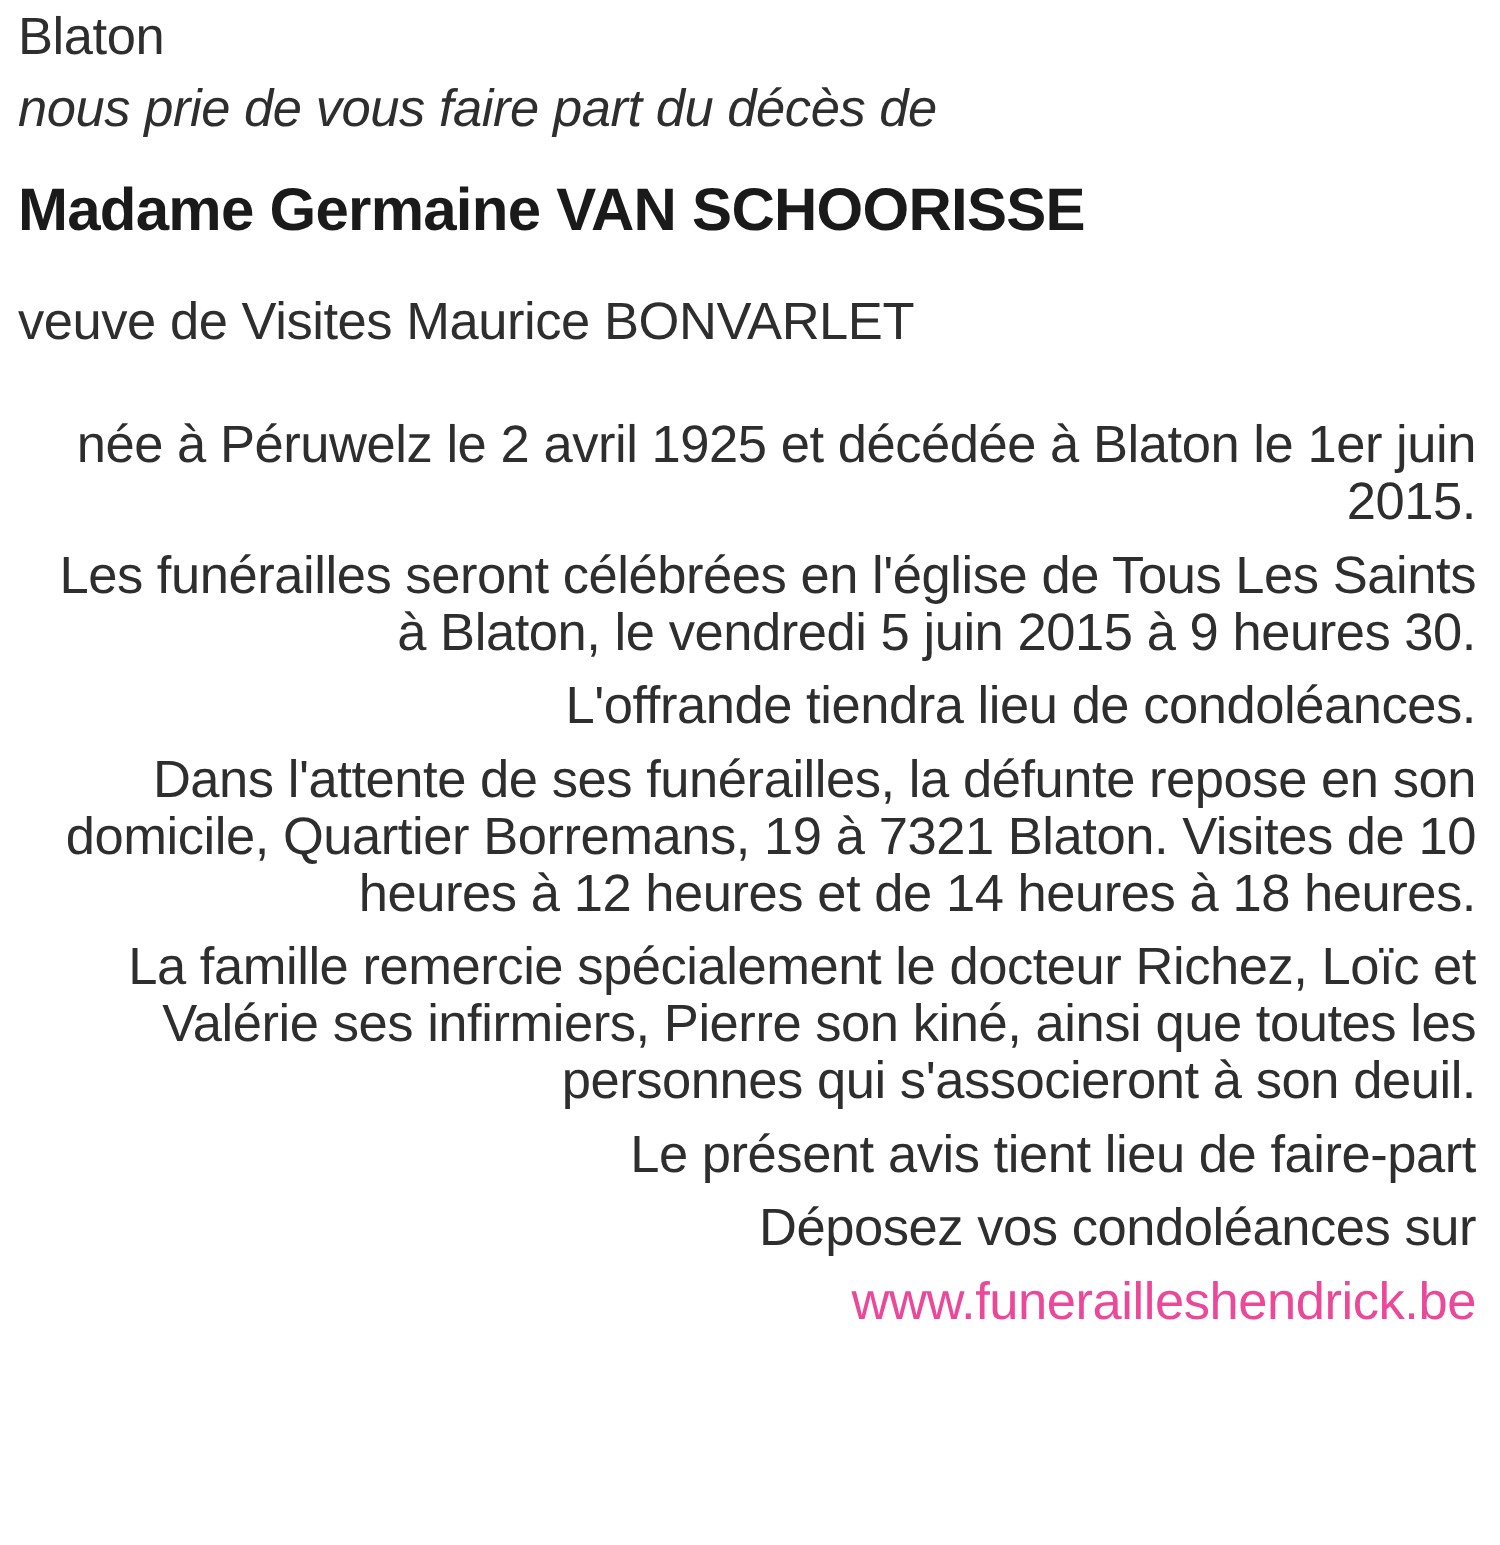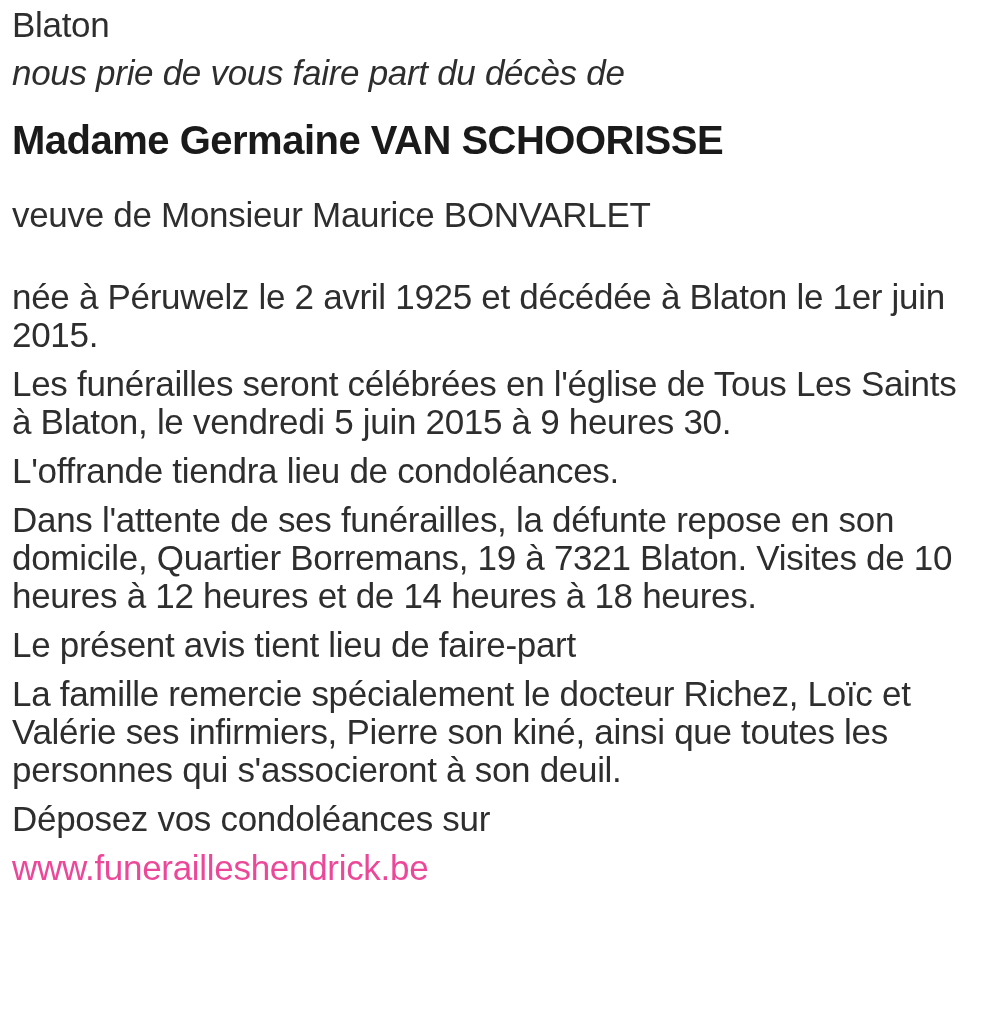--- a/index.html
+++ b/index.html
@@ -39,53 +39,54 @@
     line-height: 52px;
     font-weight: 700;
     color: #1a1a1a;
     letter-spacing: -0.5px;
   }
   p.widow-line {
     margin-bottom: 44px;
   }
   p.body-par {
     margin-bottom: 11px;
+    text-align: right;
   }
   .website {
     color: #ec4899;
     text-decoration: none;
     cursor: pointer;
   }
 </style>
 </head>
 <body>
 
 <div class="notice">
 
   <p class="location-line">Blaton</p>
 
 
   <p class="intro-line">nous prie de vous faire part du décès de</p>
 
   <h1 class="deceased-name">Madame Germaine VAN SCHOORISSE</h1>
 
-  <p class="widow-line">veuve de Monsieur Maurice BONVARLET</p>
+  <p class="widow-line">veuve de Visites Maurice BONVARLET</p>
 
   <p class="body-par">née à Péruwelz le 2 avril 1925 et décédée à Blaton le 1er juin 2015.</p>
 
   <p class="body-par">Les funérailles seront célébrées en l'église de Tous Les Saints à Blaton, le vendredi 5 juin 2015 à 9 heures 30.</p>
 
 
   <p class="body-par">L'offrande tiendra lieu de condoléances.</p>
 
   <p class="body-par">Dans l'attente de ses funérailles, la défunte repose en son domicile, Quartier Borremans, 19 à 7321 Blaton. Visites de 10 heures à 12 heures et de 14 heures à 18 heures.</p>
 
+  <p class="body-par">La famille remercie spécialement le docteur Richez, Loïc et Valérie ses infirmiers, Pierre son kiné, ainsi que toutes les personnes qui s'associeront à son deuil.</p>
+
   <p class="body-par">Le présent avis tient lieu de faire-part</p>
-
-  <p class="body-par">La famille remercie spécialement le docteur Richez, Loïc et Valérie ses infirmiers, Pierre son kiné, ainsi que toutes les personnes qui s'associeront à son deuil.</p>
 
   <p class="body-par">Déposez vos condoléances sur</p>
 
   <p class="body-par">
     <span class="website">www.funerailleshendrick.be</span>
   </p>
 
 </div>
 
 </body></html>

